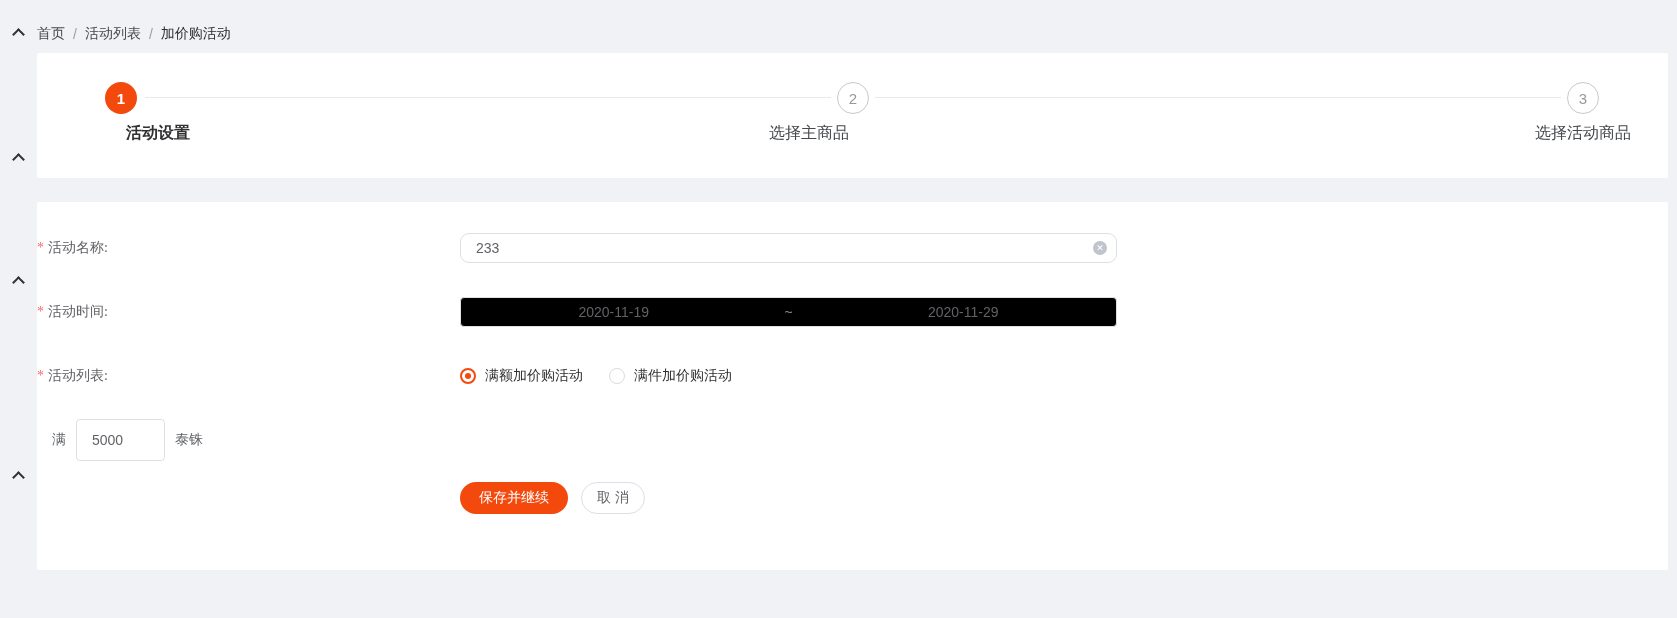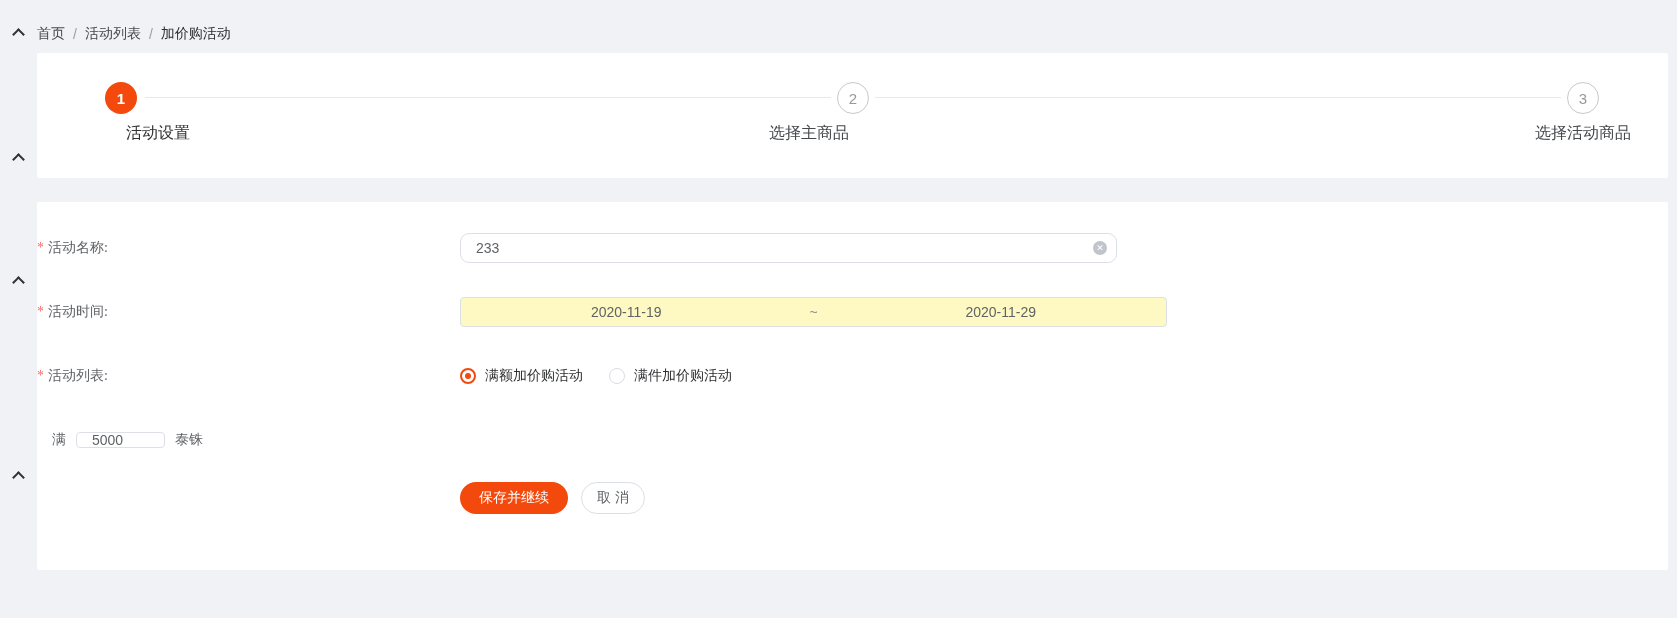--- a/index.html
+++ b/index.html
@@ -49,21 +49,21 @@
     display:flex; align-items:center; justify-content:center;
     font-size:15px; transform:translateX(-50%);
   }
   .step-circle.active { background:var(--accent); color:#fff; font-weight:bold; }
   .step-circle.inactive { background:#fff; border:1px solid #c8c9cc; color:#96989d; }
   .step-line { position:absolute; top:44px; height:1px; background:#e7e9ec; }
   .step-label {
     position:absolute; top:70px; font-size:16px; transform:translateX(-50%);
     white-space:nowrap; color:#45484d;
   }
-  .step-label.active { color:var(--text-main); }
+  .step-label.active { color:var(--text-main);font-weight:bold; }
 
   
   .form { padding-top:31px; }
   .form-row { display:flex; align-items:center; height:30px; margin-bottom:34px; }
   .form-row.last-field { margin-bottom:28px; }
   .row-label {
     width:408px; text-align:left; font-size:14px; color:var(--text-secondary);
     white-space:nowrap;
     font-family:Liberation Serif, serif;
   }
@@ -76,39 +76,39 @@
     background:#fff; outline:none;
     font-family:"Liberation Sans","DejaVu Sans",sans-serif;
   }
   .clear-icon {
     position:absolute; right:10px; top:50%; transform:translateY(-50%);
     width:14px; height:14px; border-radius:50%; background:#c0c4cc;
     color:#fff; font-size:9px; line-height:14px; text-align:center; cursor:pointer;
   }
 
   .date-range {
-    width:707px; height:30px; border:1px solid var(--border); border-radius:4px;
+    width:657px; height:30px; border:1px solid var(--border); border-radius:4px;
     display:flex; align-items:center; font-size:14px; color:var(--text-secondary);
-    background:#fef9c3; cursor:pointer;
+    background:#000000; cursor:pointer;
   }
   .date-part { flex:1; text-align:center; }
   .date-sep { width:44px; text-align:center; color:#8a8e94; }
 
   .radio { display:flex; align-items:center; margin-right:26px; cursor:pointer; }
   .radio-circle { width:16px; height:16px; border-radius:50%; margin-right:9px; position:relative; background:#fff; }
   .radio.selected .radio-circle { border:2px solid var(--accent); }
   .radio.selected .radio-circle::after {
     content:""; position:absolute; left:50%; top:50%; width:6px; height:6px;
     transform:translate(-50%,-50%); border-radius:50%; background:var(--accent);
   }
   .radio:not(.selected) .radio-circle { border:1px solid #d9dce1; }
   .radio-label { font-size:14px; color:var(--text-main); }
 
   .small-input {
-    width:89px; height:16px; border:1px solid var(--border); border-radius:4px;
+    width:89px; height:42px; border:1px solid var(--border); border-radius:4px;
     padding:0 15px; font-size:14px; color:var(--text-secondary); outline:none;
     font-family:"Liberation Sans","DejaVu Sans",sans-serif;
   }
   .rule-prefix { font-size:14px; color:var(--text-secondary); margin-right:10px; }
   .rule-suffix { font-size:14px; color:var(--text-secondary); margin-left:10px; }
 
   .btn { height:32px; border-radius:16px; font-size:14px; cursor:pointer;
          font-family:"Liberation Sans","DejaVu Sans",sans-serif; }
   .btn-primary { padding:0 19px; background:var(--accent); color:#fff; border:none; }
   .btn-default { padding:0 15px; background:#fff; border:1px solid var(--border);

